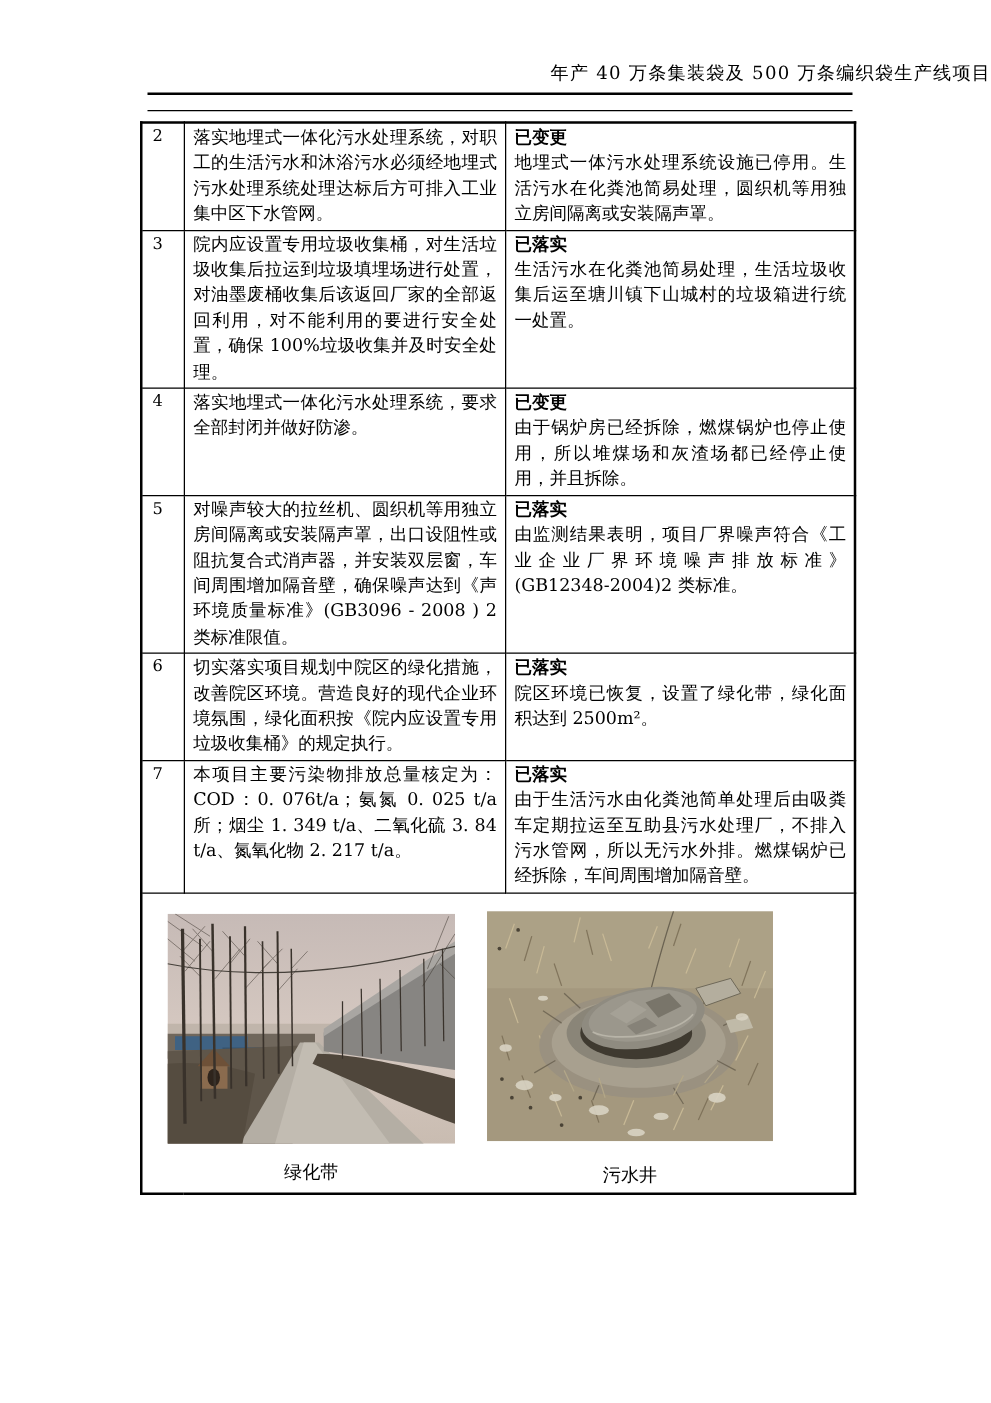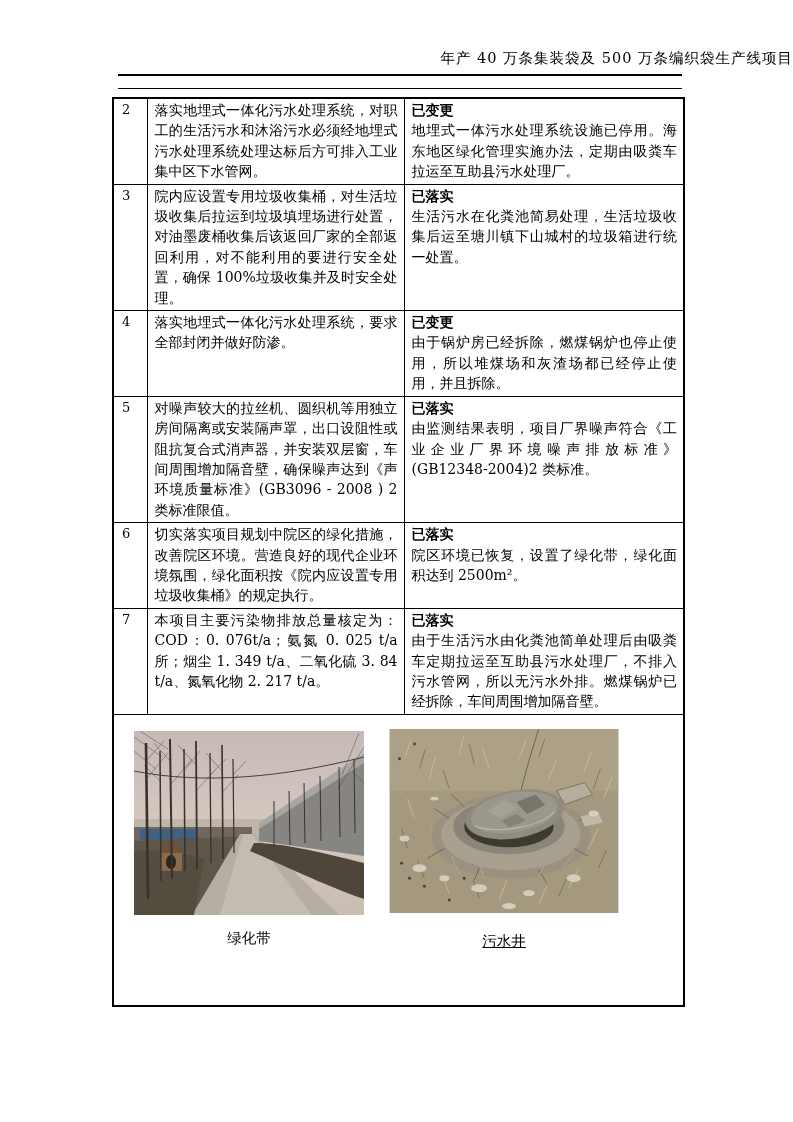--- a/index.html
+++ b/index.html
@@ -39,33 +39,33 @@
   td.num-cell { padding-left:8px; font-size:13px; }
   td.req-cell  { text-align:justify; }
   td.impl-cell { text-align:justify; }
   .status-label { font-weight:bold; }
 
   tr.r2 { height:86px; }  tr.r3 { height:104px; }
   tr.r4 { height:85px; }  tr.r5 { height:122px; }
   tr.r6 { height:84px; }  tr.r7 { height:104px; }
 
   td.photos-cell {
-    height:292px;
+    height:241px;
     padding:16px 0 0 20px;
   }
   .photos-wrap { display:flex; gap:25px; }
   .figure { width:230px; }
   .figure.right-fig { margin-top:-2px; }
   .photo-frame { width:230px; height:184px; display:block; }
   .caption {
     margin-top:13px;
     text-align:center;
     font-size:14.5px;
   }
-  .figure.right-fig .caption { margin-top:18px;text-decoration:underline; }
+  .figure.right-fig .caption { margin-top:18px; }
 
   .page-number {
     position:absolute; top:1027px; left:0; right:0;
     text-align:center;
     font-size:12.5px;
   }
 </style>
 </head>
 <body>
 
@@ -80,21 +80,21 @@
       <col style="width:34px">
         <col style="width:257px">
         <col style="width:280px">
     </colgroup>
     <tbody>
       <tr class="r2">
         <td class="num-cell">2</td>
         <td class="req-cell">落实地埋式一体化污水处理系统，对职工的生活污水和沐浴污水必须经地埋式污水处理系统处理达标后方可排入工业集中区下水管网。</td>
         <td class="impl-cell">
           <div class="status-label">已变更</div>
-          <div class="impl-text">地埋式一体污水处理系统设施已停用。海东地区绿化管理实施办法，定期由吸粪车拉运至互助县污水处理厂。</div>
+          <div class="impl-text">地埋式一体污水处理系统设施已停用。生活污水在化粪池简易处理，圆织机等用独立房间隔离或安装隔声罩。</div>
         </td>
       </tr>
       <tr class="r3">
         <td class="num-cell">3</td>
         <td class="req-cell">院内应设置专用垃圾收集桶，对生活垃圾收集后拉运到垃圾填埋场进行处置，对油墨废桶收集后该返回厂家的全部返回利用，对不能利用的要进行安全处置，确保 100%垃圾收集并及时安全处理。</td>
         <td class="impl-cell">
           <div class="status-label">已落实</div>
           <div class="impl-text">生活污水在化粪池简易处理，生活垃圾收集后运至塘川镇下山城村的垃圾箱进行统一处置。</div>
         </td>
       </tr>

